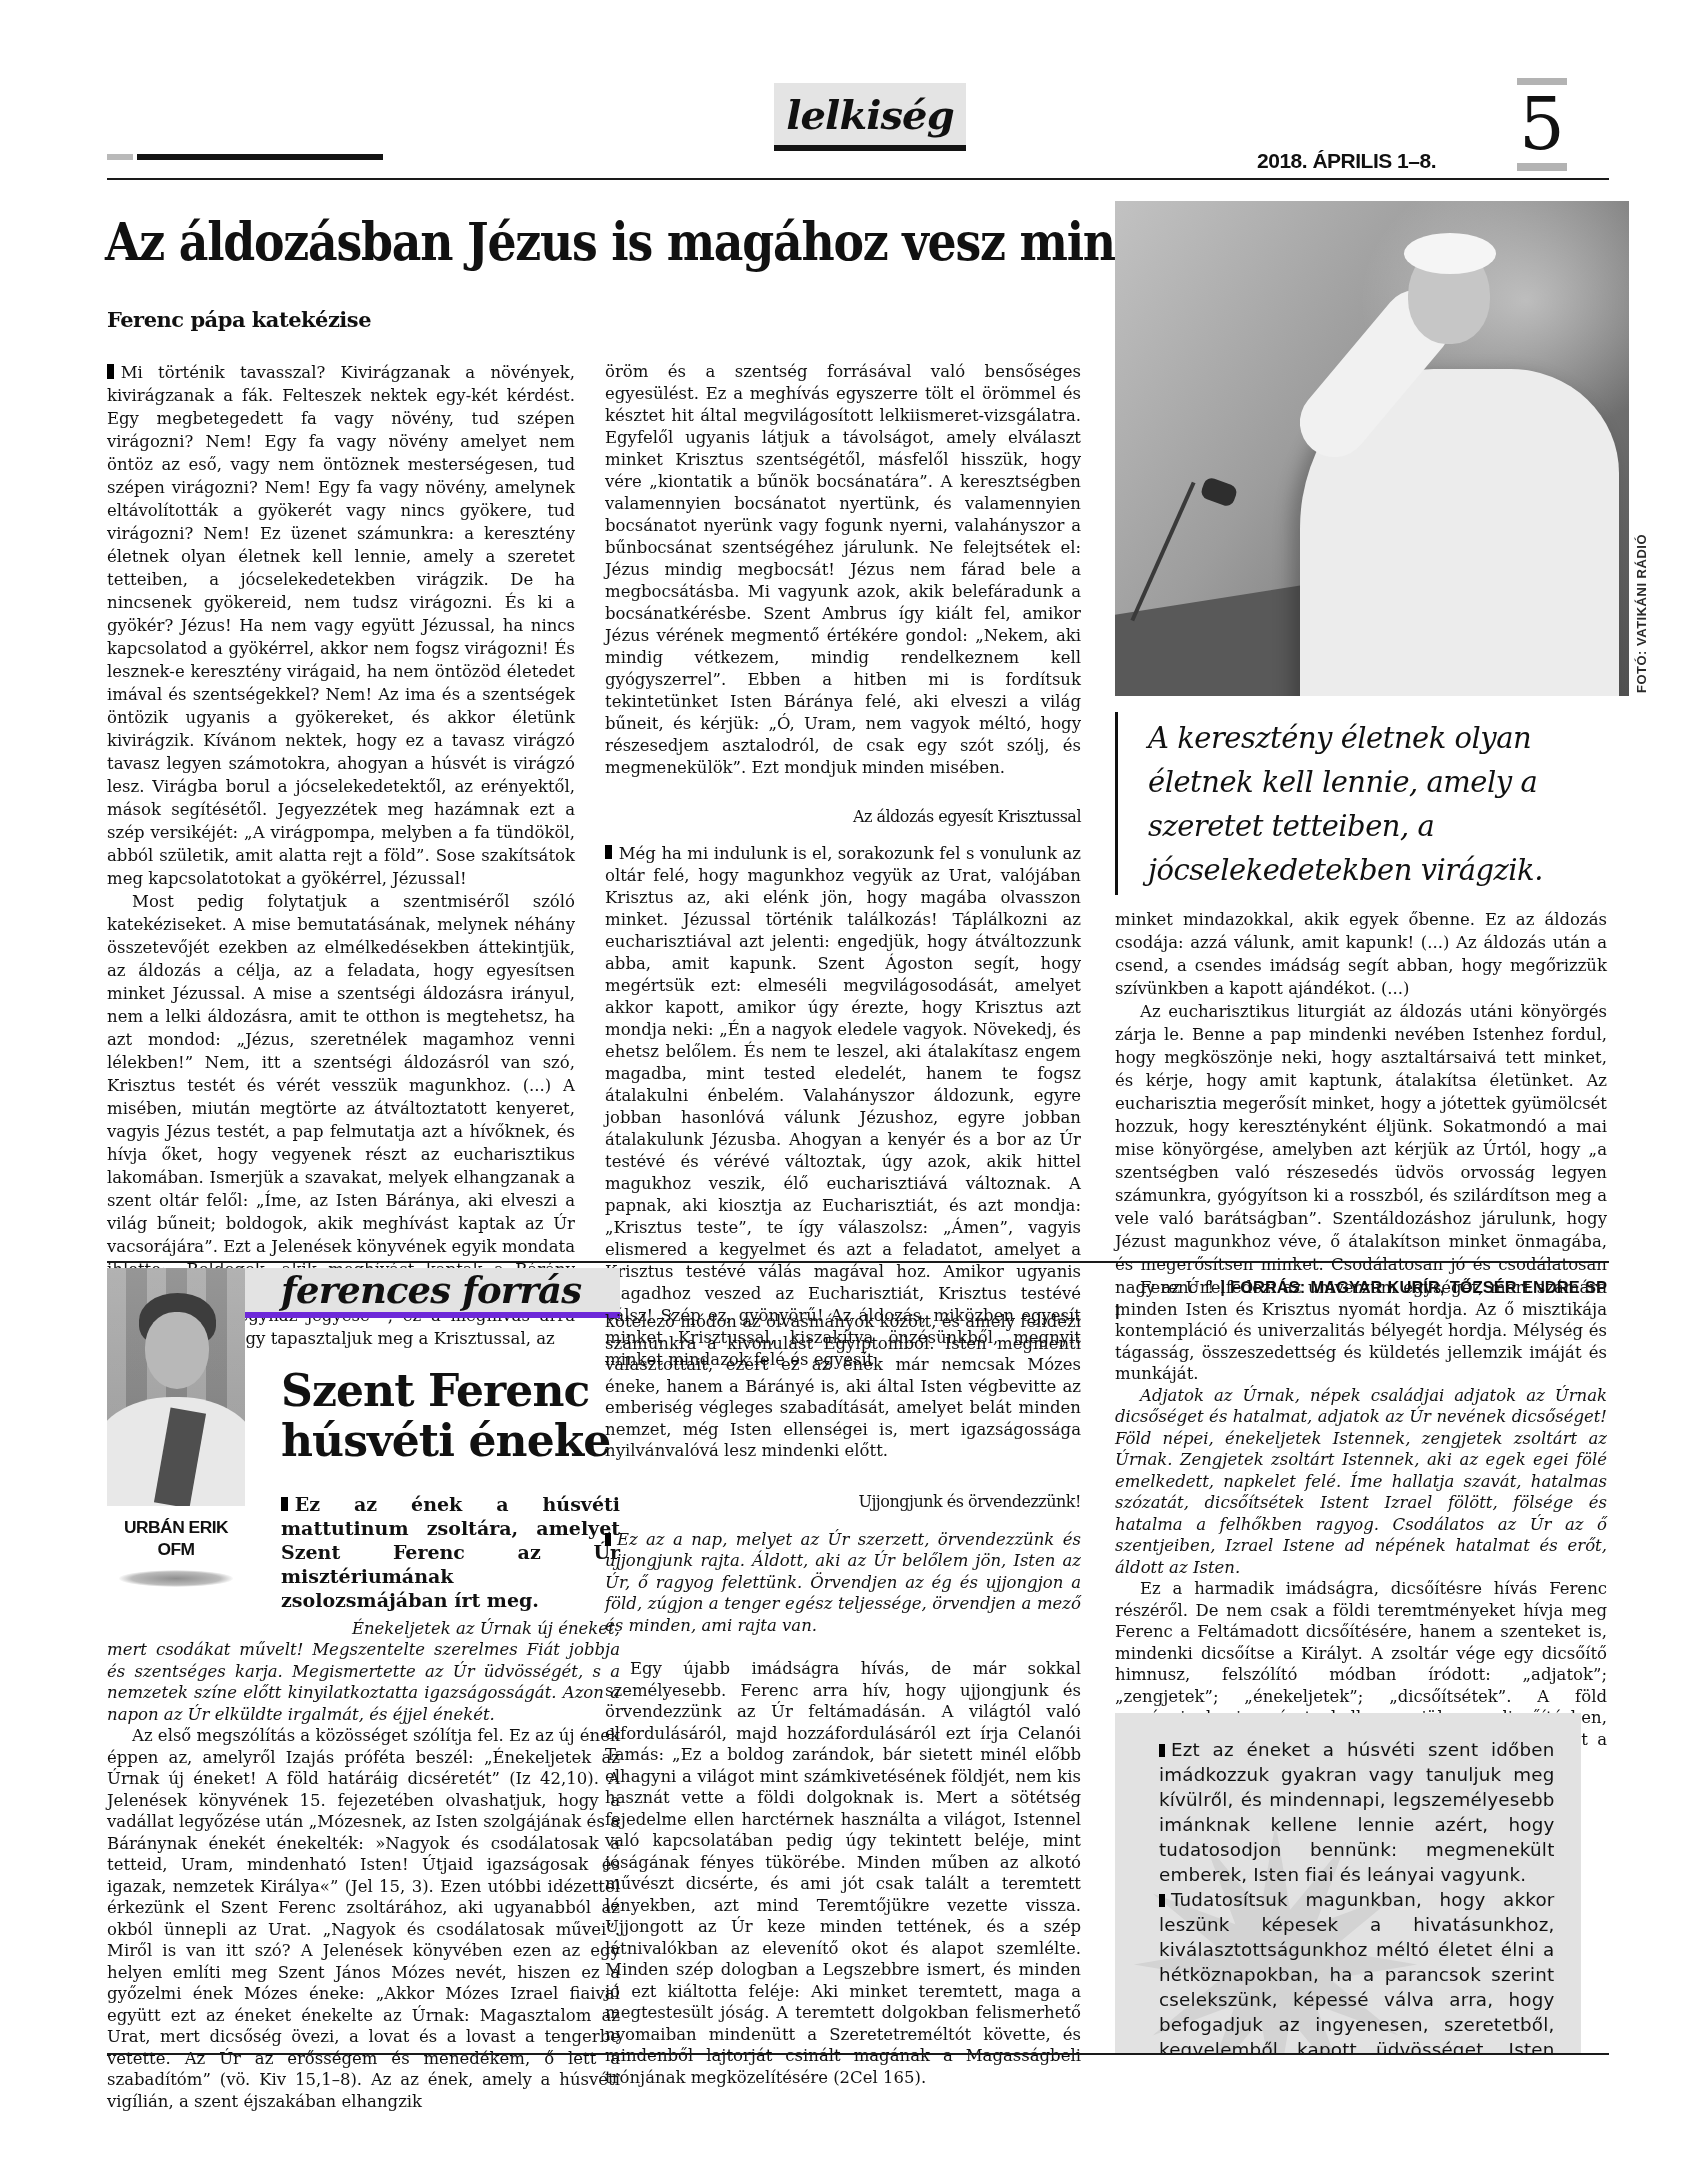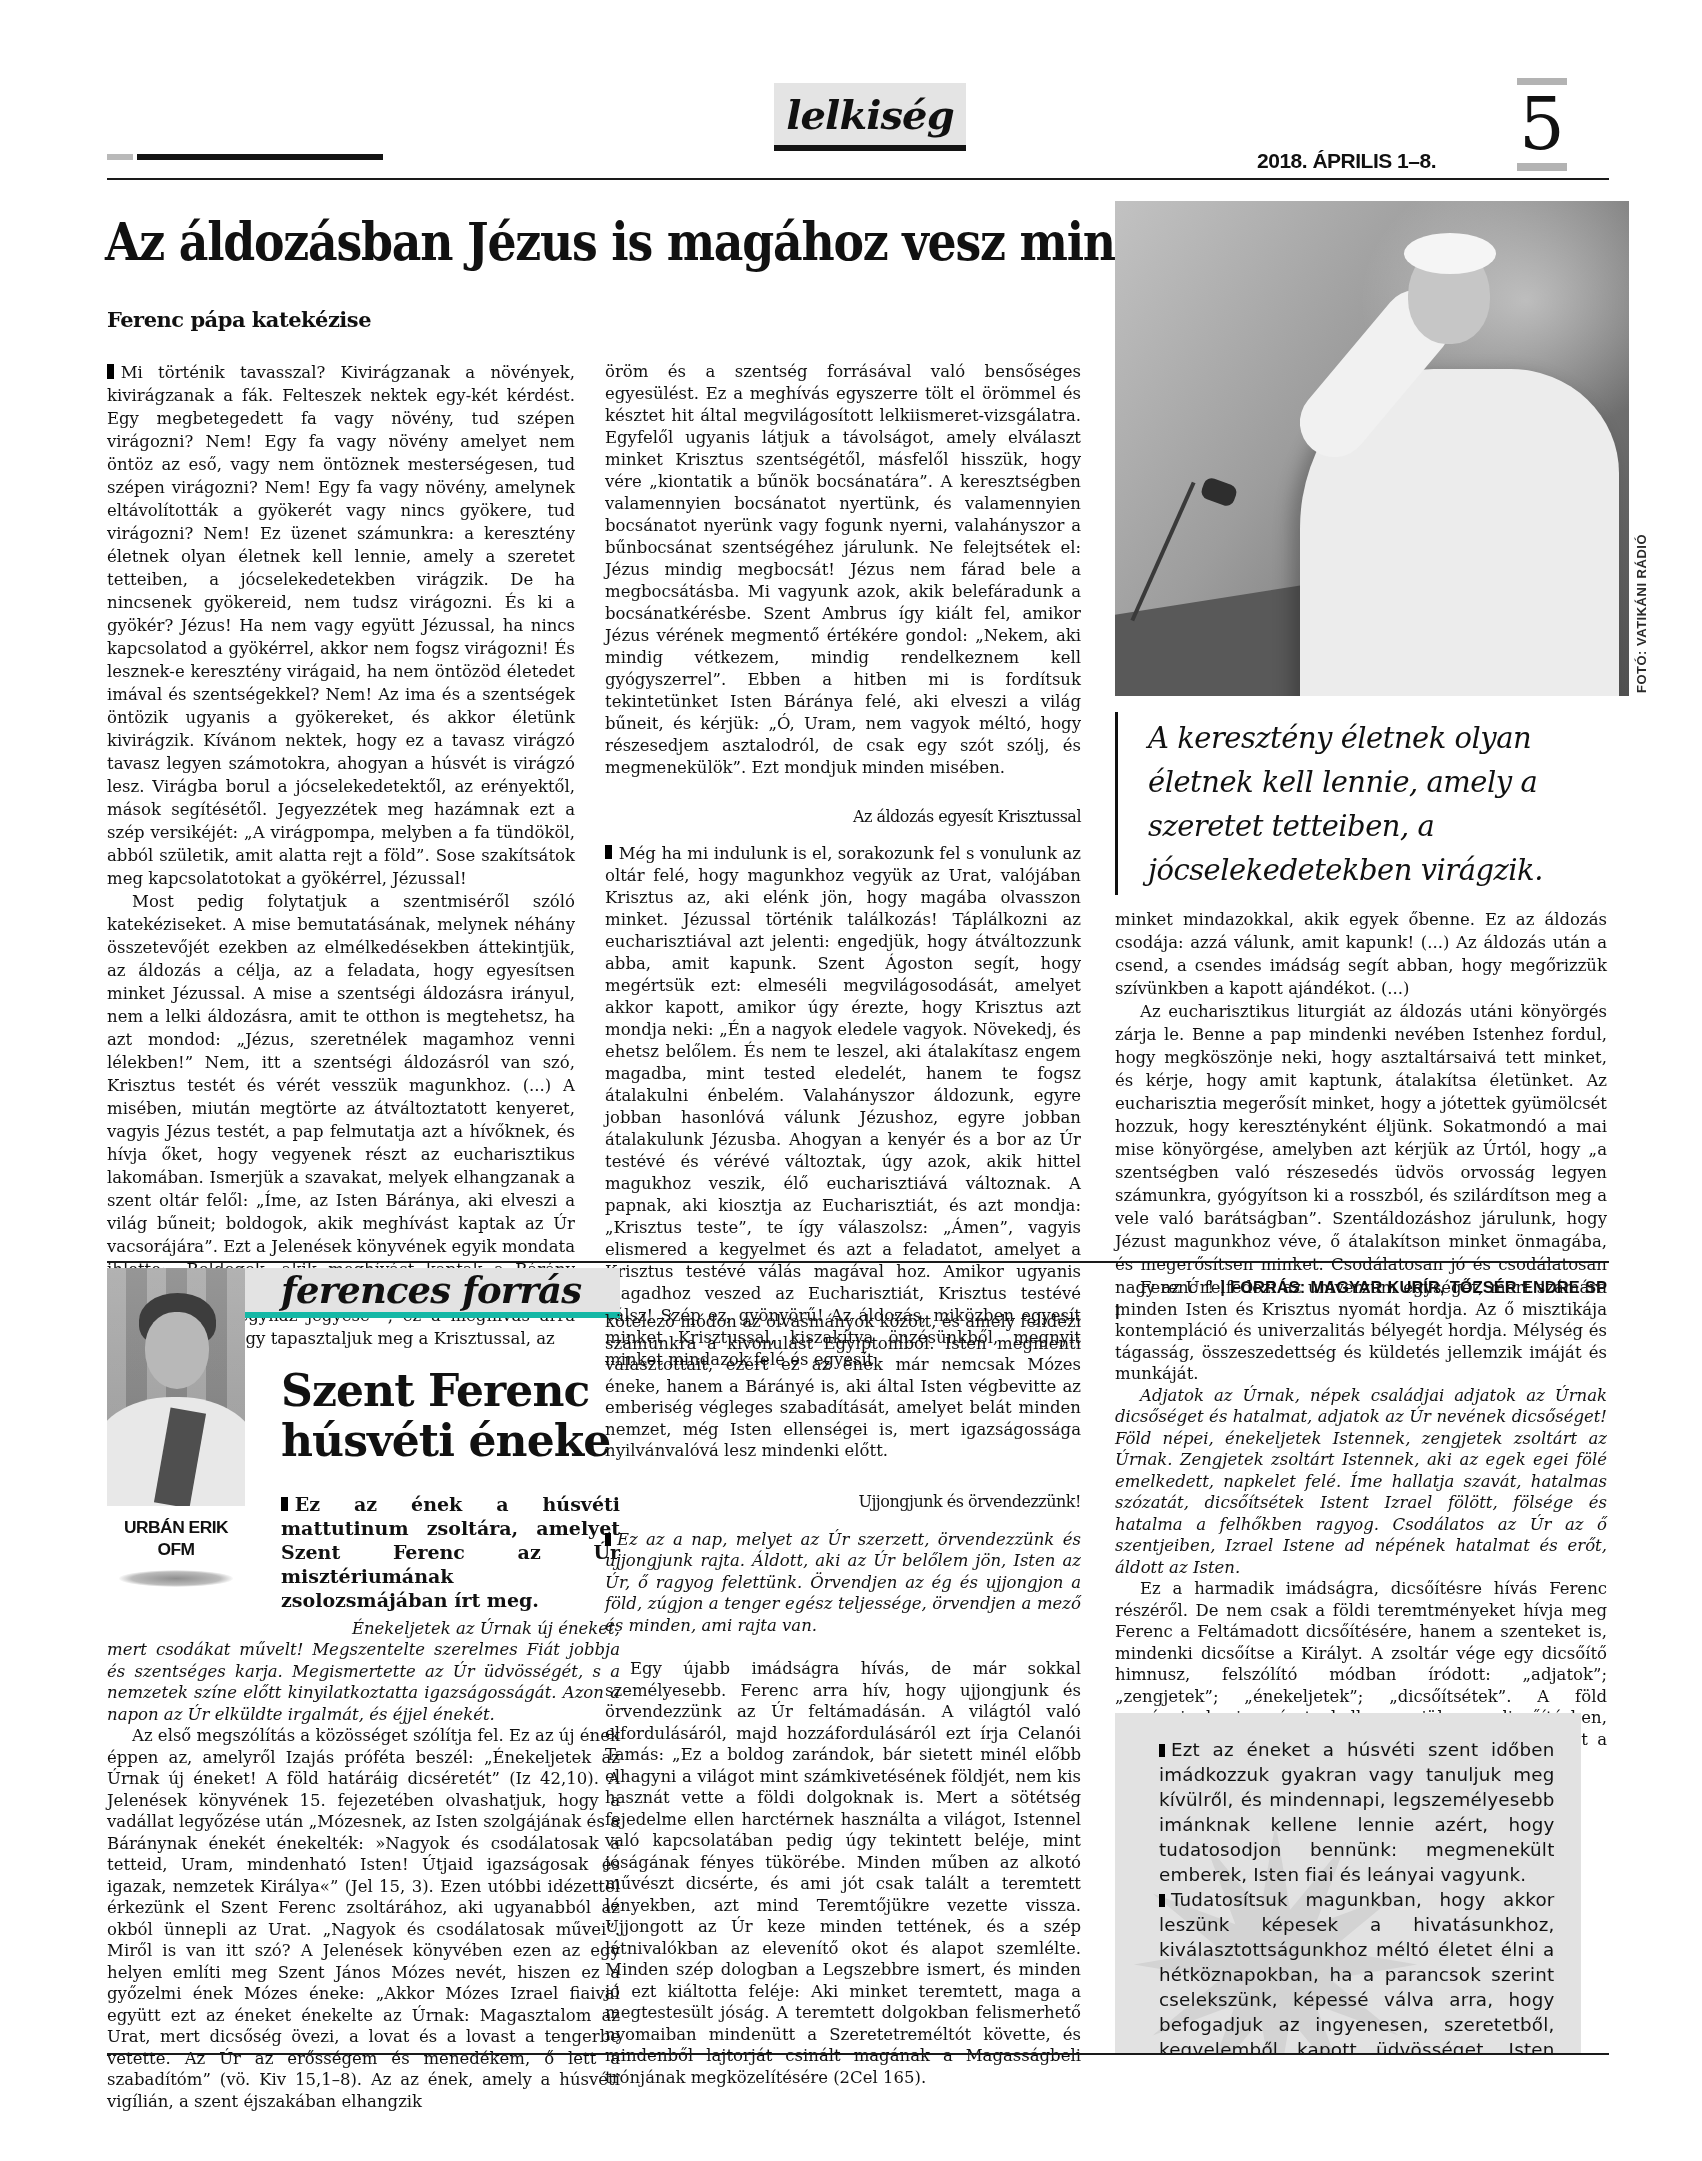--- a/index.html
+++ b/index.html
@@ -80,21 +80,21 @@
   .pr-hair{position:absolute;left:32px;top:25px;width:77px;height:55px;background:#3d3d3d;border-radius:50% 50% 40% 40%;}
   .pr-face{position:absolute;left:38px;top:44px;width:64px;height:77px;background:#b8b8b8;border-radius:46% 46% 50% 50%;}
   .pr-body{position:absolute;left:-13.7px;bottom:-4.6px;width:165px;height:114px;background:#e8e8e8;
         border-radius:48% 48% 0 0;}
   .pr-stole{position:absolute;left:55px;bottom:0;width:36px;height:96px;background:#4f4f4f;transform:rotate(10deg);}
   .priest-caption{width:138px;margin-top:11px;text-align:center;
         font-family:"Liberation Sans",sans-serif;font-weight:bold;font-size:17.4px;letter-spacing:-0.5px;}
   .priest-shadow{width:114px;height:16.5px;margin:10px 0 0 12px;border-radius:50%;
         background:radial-gradient(ellipse,#8f8f8f 0%,#bcbcbc 55%,rgba(255,255,255,0) 72%);}
 
-  .ff-box{background:#e3e3e3;border-bottom:6px solid #14b8a6;padding:12px 4.6px 10px 25px;
+  .ff-box{background:#e3e3e3;border-bottom:6px solid #6d28d9;padding:12px 4.6px 10px 25px;
         font-style:italic;font-weight:bold;font-size:37px;letter-spacing:-0.9px;text-align:left;margin-bottom:4.6px;}
   .sf-headline{font-weight:bold;font-size:44px;line-height:50px;letter-spacing:-0.9px;text-align:left;margin:48px 0 26px 0;}
   .sf-lead{font-weight:bold;font-size:19px;line-height:24px;}
   .sf-quote-first{font-style:italic;text-align:right;margin-top:6.4px;}
   .italic-par{font-style:italic;}
 
   .bottom-mid{position:absolute;left:605px;top:1311px;width:476px;text-align:justify;
         font-size:16.5px;line-height:21.5px;}
   .bottom-mid p{margin:0;}
   .bottom-mid .col-subhead{margin:26px 0 13.7px 0;}

